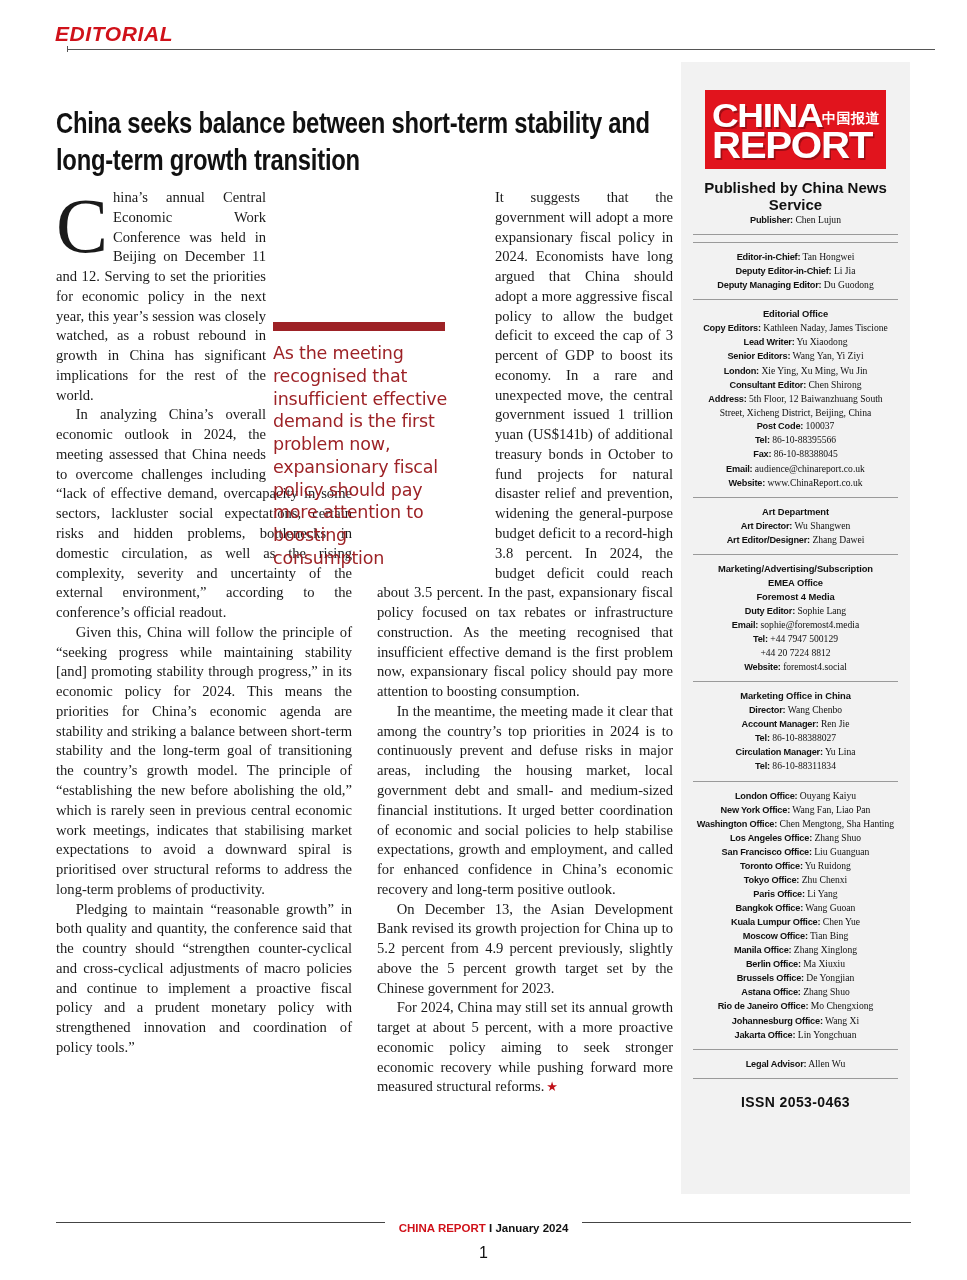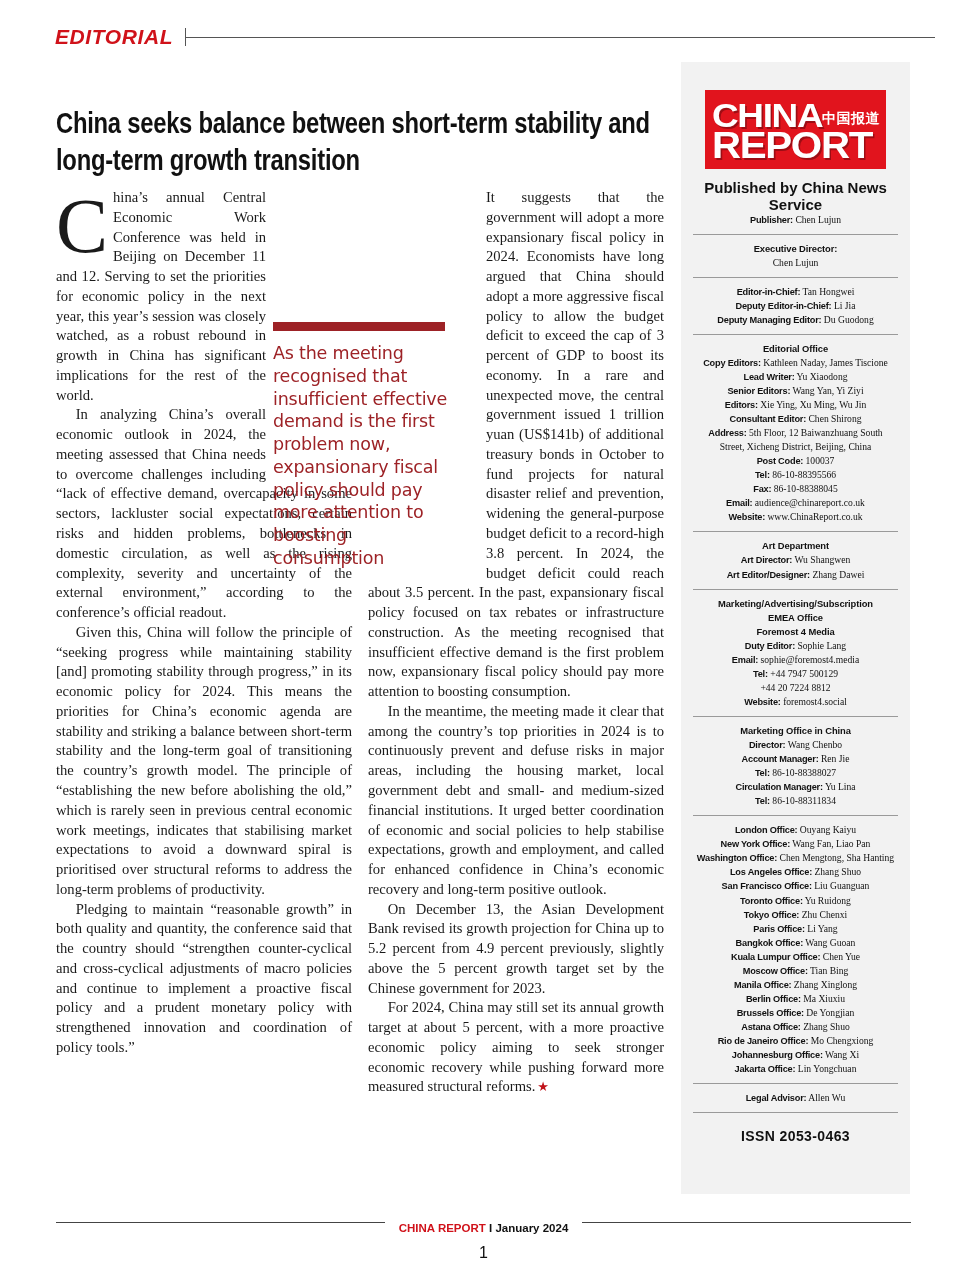--- a/index.html
+++ b/index.html
@@ -25,21 +25,21 @@
   }
 
   
   .kicker-row {
     position: absolute;
     left: 55px;
     top: 22px;
     width: 880px;
     height: 30px;
     display: flex;
-    align-items: center;
+    flex-direction: column;
   }
   .kicker {
     font-family: "Liberation Sans", sans-serif;
     font-weight: bold;
     font-style: italic;
     font-size: 21px;
     letter-spacing: 0.6px;
     color: #d0121a;
     white-space: nowrap;
   }
@@ -94,21 +94,21 @@
     position: absolute;
     top: 0;
     width: 296px;
     height: 1010px;
     font-size: 14.6px;
     line-height: 1.355;
     text-align: justify;
     hyphens: manual;
   }
   .col-1 { left: 0; }
-  .col-2 { left: 312px; }
+  .col-2 { left: 321px; }
 
   .col p {
     margin: 0;
     text-indent: 1.35em;
   }
   .col p.first { text-indent: 0; }
 
   
   .shape-right {
     float: right;
@@ -327,41 +327,37 @@
       <span class="logo-cn">中国报道</span>
     </div>
 
     <div class="pub-line">Published by China News Service</div>
     <div class="mh-block">
       <div class="mh-line"><span class="mh-b">Publisher:</span> <span>Chen Lujun</span></div>
     </div>
 
     <div class="mh-hr"></div>
 
-    <div class="mh-block">
-      <div class="mh-head">Executive Director:</div>
-      <div class="mh-line">Chen Lujun</div>
-    </div>
 
     <div class="mh-hr"></div>
 
     <div class="mh-block">
       <div class="mh-line"><span class="mh-b">Editor-in-Chief:</span> <span>Tan Hongwei</span></div>
       <div class="mh-line"><span class="mh-b">Deputy Editor-in-Chief:</span> <span>Li Jia</span></div>
       <div class="mh-line"><span class="mh-b">Deputy Managing Editor:</span> <span>Du Guodong</span></div>
     </div>
 
     <div class="mh-hr"></div>
 
     <div class="mh-block">
       <div class="mh-head">Editorial Office</div>
       <div class="mh-line"><span class="mh-b">Copy Editors:</span> <span>Kathleen Naday, James Tiscione</span></div>
       <div class="mh-line"><span class="mh-b">Lead Writer:</span> <span>Yu Xiaodong</span></div>
       <div class="mh-line"><span class="mh-b">Senior Editors:</span> <span>Wang Yan, Yi Ziyi</span></div>
-      <div class="mh-line"><span class="mh-b">Editors:</span> <span>Xie Ying, Xu Ming, Wu Jin</span></div>
+      <div class="mh-line"><span class="mh-b">London:</span> <span>Xie Ying, Xu Ming, Wu Jin</span></div>
       <div class="mh-line"><span class="mh-b">Consultant Editor:</span> <span>Chen Shirong</span></div>
       <div class="mh-line"><span class="mh-b">Address:</span> <span>5th Floor, 12 Baiwanzhuang South</span></div>
       <div class="mh-line">Street, Xicheng District, Beijing, China</div>
       <div class="mh-line"><span class="mh-b">Post Code:</span> <span>100037</span></div>
       <div class="mh-line"><span class="mh-b">Tel:</span> <span>86-10-88395566</span></div>
       <div class="mh-line"><span class="mh-b">Fax:</span> <span>86-10-88388045</span></div>
       <div class="mh-line"><span class="mh-b">Email:</span> <span>audience@chinareport.co.uk</span></div>
       <div class="mh-line"><span class="mh-b">Website:</span> <span>www.ChinaReport.co.uk</span></div>
     </div>
 

